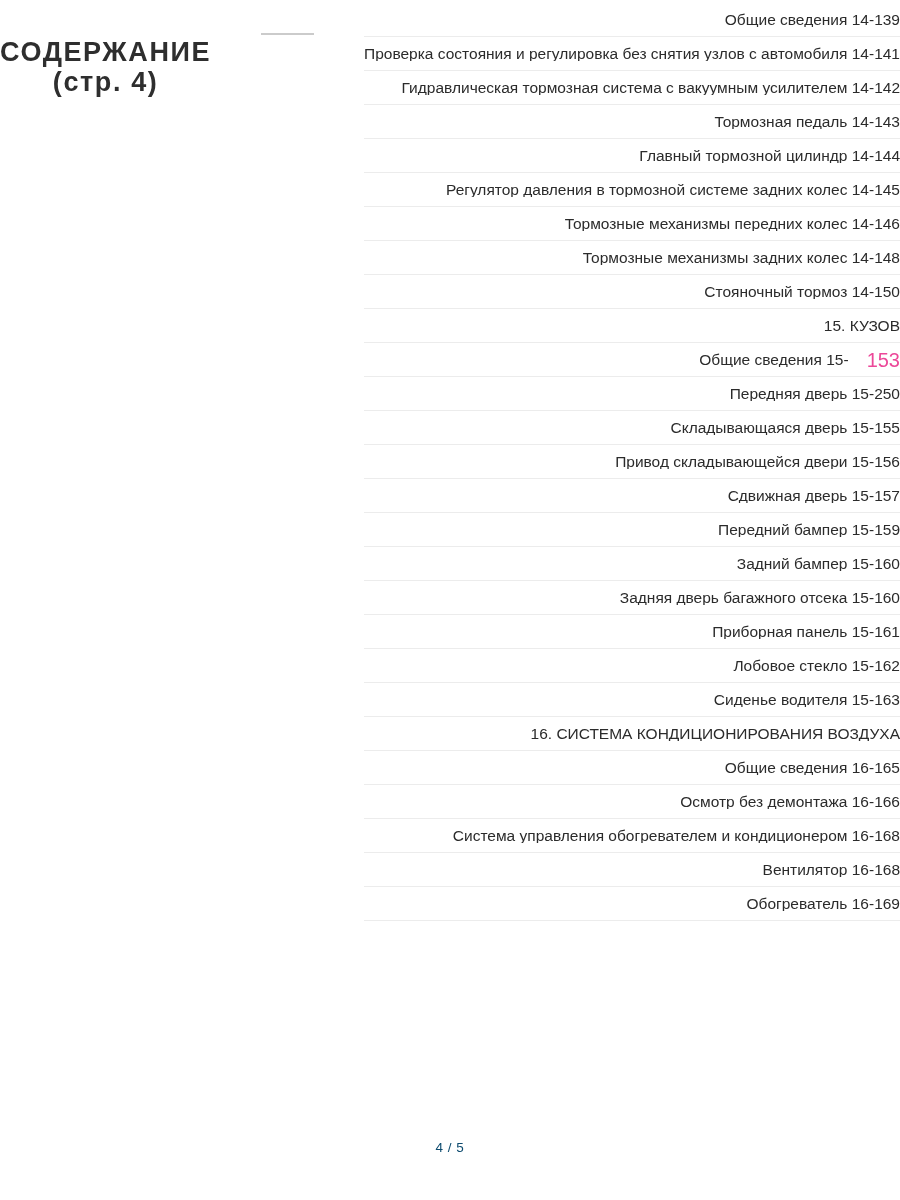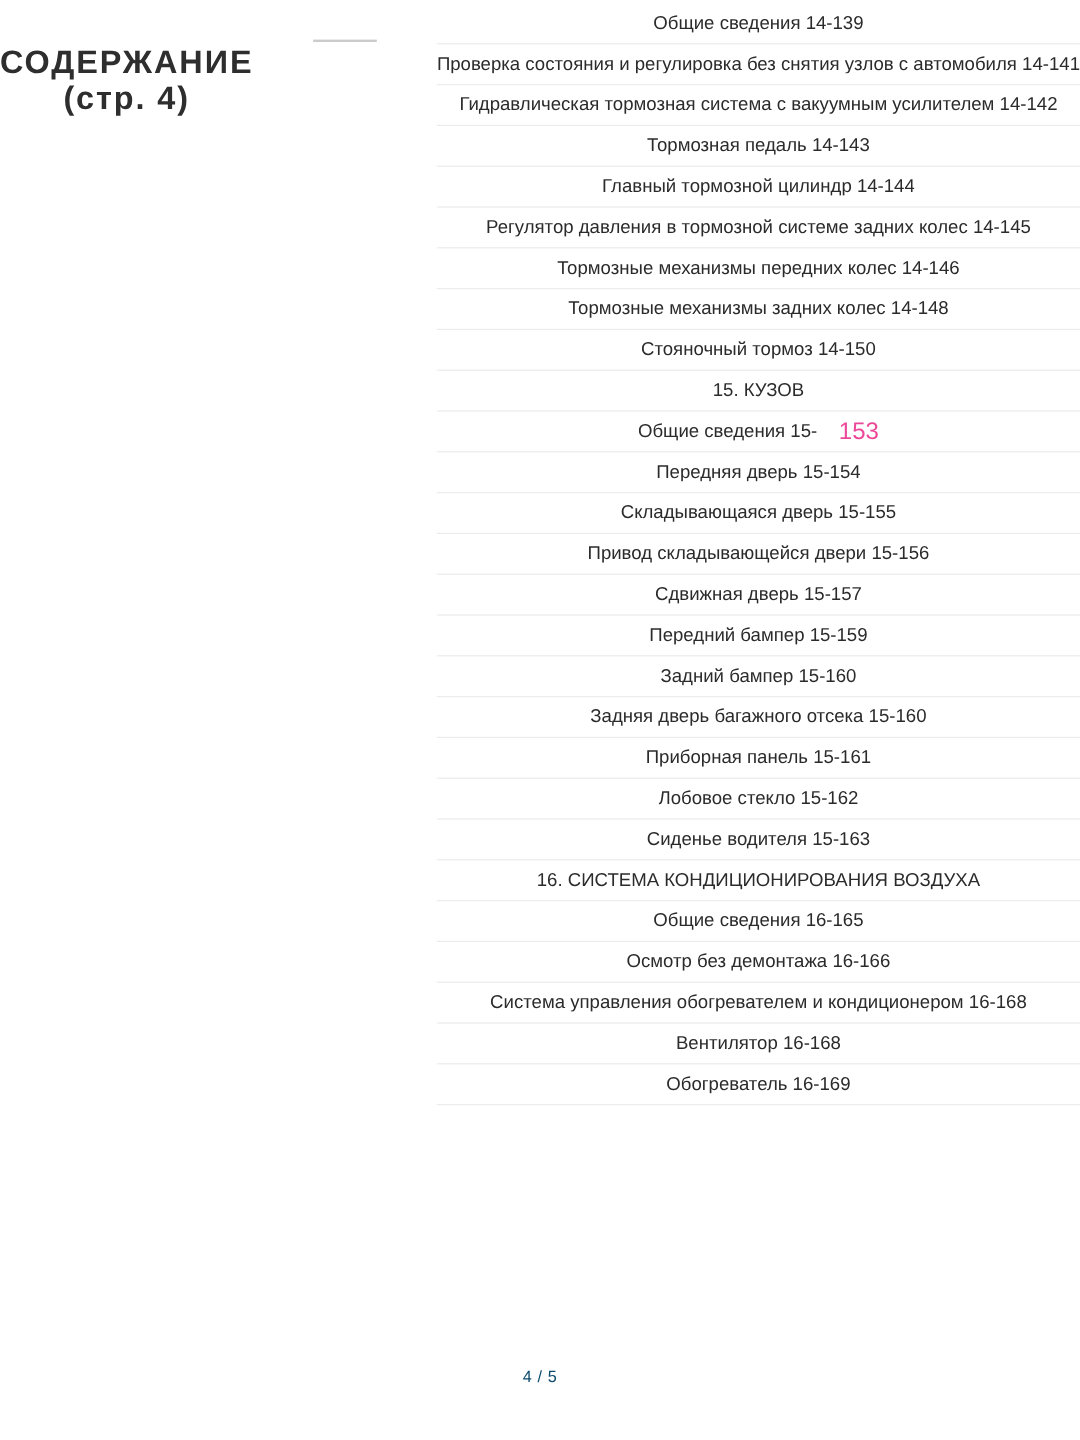--- a/index.html
+++ b/index.html
@@ -47,21 +47,21 @@
     margin-left: 50px;
     margin-top: 3px;
     display: flex;
     flex-direction: column;
   }
   .toc-row {
     box-sizing: border-box;
     height: 34px;
     display: flex;
     align-items: center;
-    justify-content: center;
+    justify-content: flex-end;
     border-bottom: 1px solid #ececec;
     font-size: 15.5px;
     color: #2b2b2b;
     line-height: 1;
     white-space: nowrap;
   }
   .toc-row .entry-label {
     flex: 0 1 auto;
     overflow: hidden;
     text-overflow: ellipsis;
@@ -124,21 +124,21 @@
         <span class="entry-label">Стояночный тормоз 14-150</span>
       </div>
       <div class="toc-row">
         <span class="entry-label">15. КУЗОВ</span>
       </div>
       <div class="toc-row">
         <span class="entry-label">Общие сведения 15-</span>
         <span class="entry-page">153</span>
       </div>
       <div class="toc-row">
-        <span class="entry-label">Передняя дверь 15-154</span>
+        <span class="entry-label">Передняя дверь 15-250</span>
       </div>
       <div class="toc-row">
         <span class="entry-label">Складывающаяся дверь 15-155</span>
       </div>
       <div class="toc-row">
         <span class="entry-label">Привод складывающейся двери 15-156</span>
       </div>
       <div class="toc-row">
         <span class="entry-label">Сдвижная дверь 15-157</span>
       </div>

